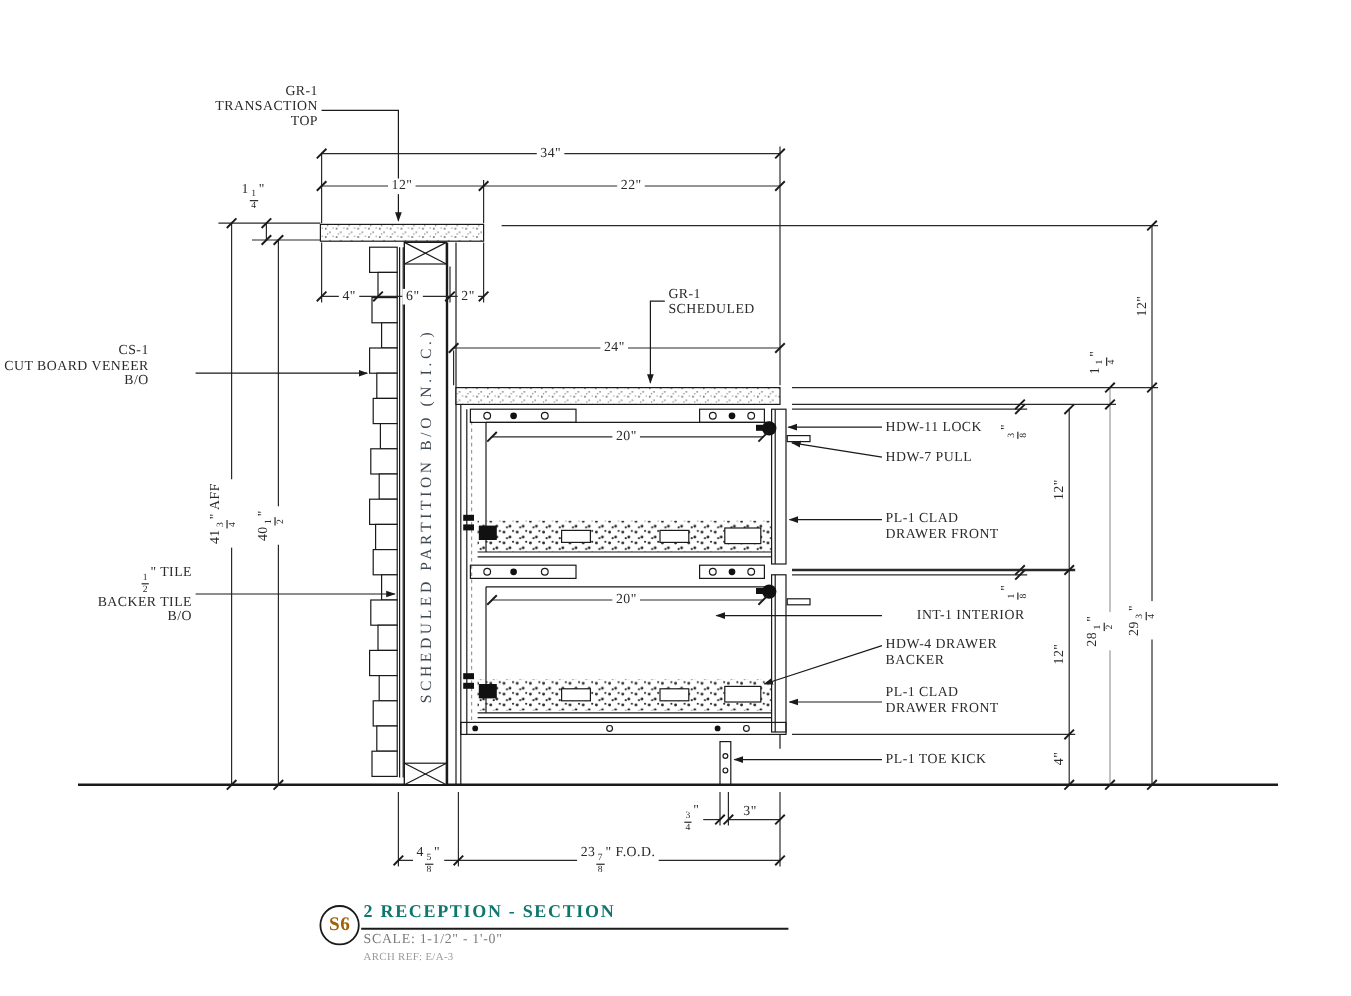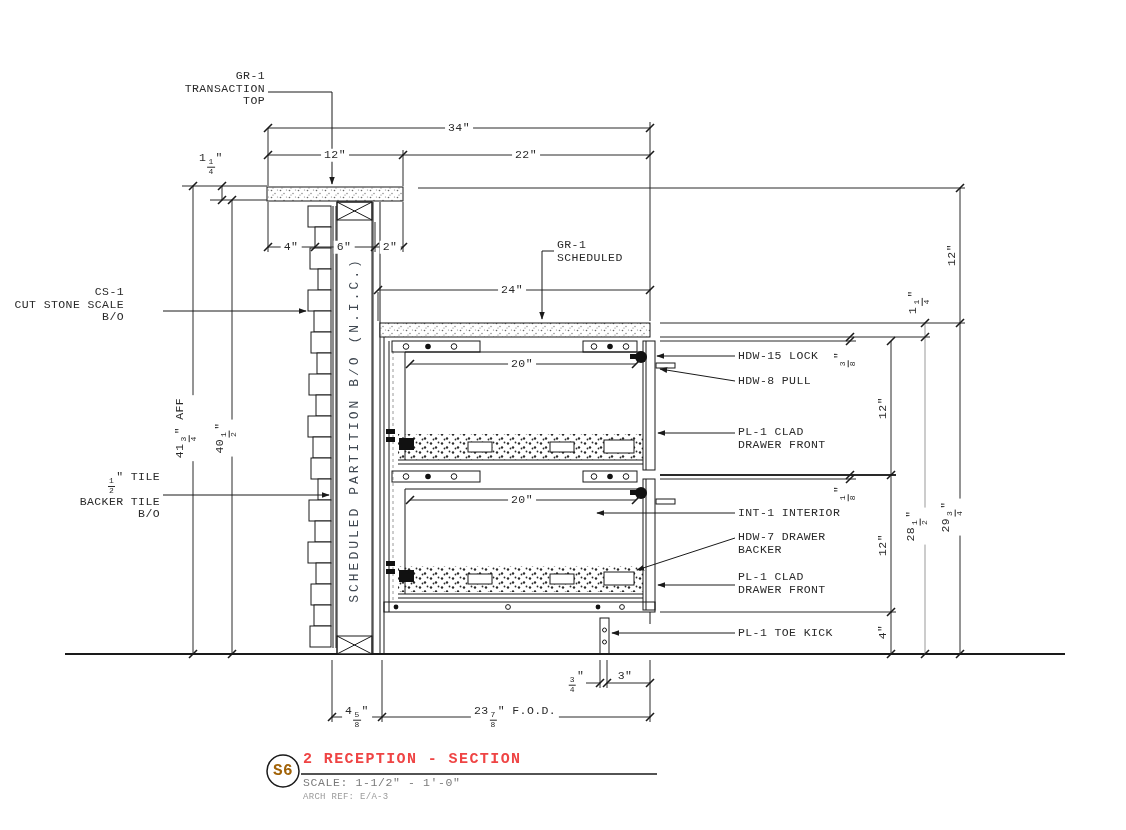--- a/index.html
+++ b/index.html
@@ -1,30 +1,30 @@
 <!DOCTYPE html>
 <html><head>
 <meta charset="utf-8">
 <style>
   html,body{margin:0;padding:0;background:#fff}
   .sheet{position:relative;width:1126px;height:830px;background:#fff;overflow:hidden;
-         font-family:Liberation Mono, monospace;color:#222}
+         font-family:Liberation Serif, serif;color:#222}
   svg.geom{position:absolute;left:0;top:0;width:1126px;height:830px}
   .lbl{position:absolute;font-size:11.5px;line-height:12.5px;letter-spacing:.4px;
        white-space:nowrap;color:#2a2a2a}
   .ctr{transform:translate(-50%,-50%)}
   .bg{background:#fff;padding:0 3px}
   .rot{transform:translate(-50%,-50%) rotate(-90deg)}
   .rt{text-align:right}
   .fr{display:inline-flex;flex-direction:column;align-items:center;font-size:8px;
       line-height:1.1;vertical-align:-3px;margin:0 1px}
   .fr .n{border-bottom:1px solid currentColor;padding:0 1px}
   .part-txt{font-size:13px;letter-spacing:3px;color:#3f4750;
             transform:translate(-50%,-50%) rotate(-90deg)}
-  .ttl{font-size:15px;font-weight:600;letter-spacing:1.4px;color:#ef4444}
+  .ttl{font-size:15px;font-weight:600;letter-spacing:1.4px;color:#0f766e}
   .scale{font-size:11.5px;color:#7a7a7a;letter-spacing:.6px}
   .aref{font-size:9px;color:#9a9a9a;letter-spacing:.3px}
   .bub{font-size:16px;font-weight:700;color:#a16207}
 </style>
 </head>
 <body>
 
 <div class="sheet">
 
   <svg class="geom" xmlns="http://www.w3.org/2000/svg" viewBox="0 0 1126 830">
@@ -280,44 +280,44 @@
     <div>TOP</div>
   </div>
 
   <div class="lbl" style="left:557px;top:239px">
     <div>GR-1</div>
     <div>SCHEDULED</div>
   </div>
 
   <div class="lbl rt" style="right:1002px;top:286px">
     <div>CS-1</div>
-    <div>CUT STONE SCALE</div>
+    <div>CUT BOARD VENEER</div>
     <div>B/O</div>
   </div>
 
   <div class="lbl rt" style="right:966px;top:471px">
     <div><span class="fr">
           <span class="n">1</span>
           <span>2</span>
         </span><span>" TILE</span></div>
     <div>BACKER TILE</div>
     <div>B/O</div>
   </div>
 
   <div class="lbl part-txt" style="left:355px;top:430px">SCHEDULED PARTITION B/O (N.I.C.)</div>
 
-  <div class="lbl" style="left:738px;top:350px">HDW-15 LOCK</div>
-  <div class="lbl" style="left:738px;top:375px">HDW-8 PULL</div>
+  <div class="lbl" style="left:738px;top:350px">HDW-11 LOCK</div>
+  <div class="lbl" style="left:738px;top:375px">HDW-7 PULL</div>
   <div class="lbl" style="left:738px;top:426px">
     <div>PL-1 CLAD</div>
     <div>DRAWER FRONT</div>
   </div>
-  <div class="lbl" style="left:738px;top:507px">INT-1 INTERIOR</div>
+  <div class="lbl" style="left:764px;top:507px">INT-1 INTERIOR</div>
   <div class="lbl" style="left:738px;top:531px">
-    <div>HDW-7 DRAWER</div>
+    <div>HDW-4 DRAWER</div>
     <div>BACKER</div>
   </div>
   <div class="lbl" style="left:738px;top:571px">
     <div>PL-1 CLAD</div>
     <div>DRAWER FRONT</div>
   </div>
   <div class="lbl" style="left:738px;top:627px">PL-1 TOE KICK</div>
 
   <div class="lbl ctr bg" style="left:459px;top:128px">34"</div>
   <div class="lbl ctr bg" style="left:335px;top:155px">12"</div>

